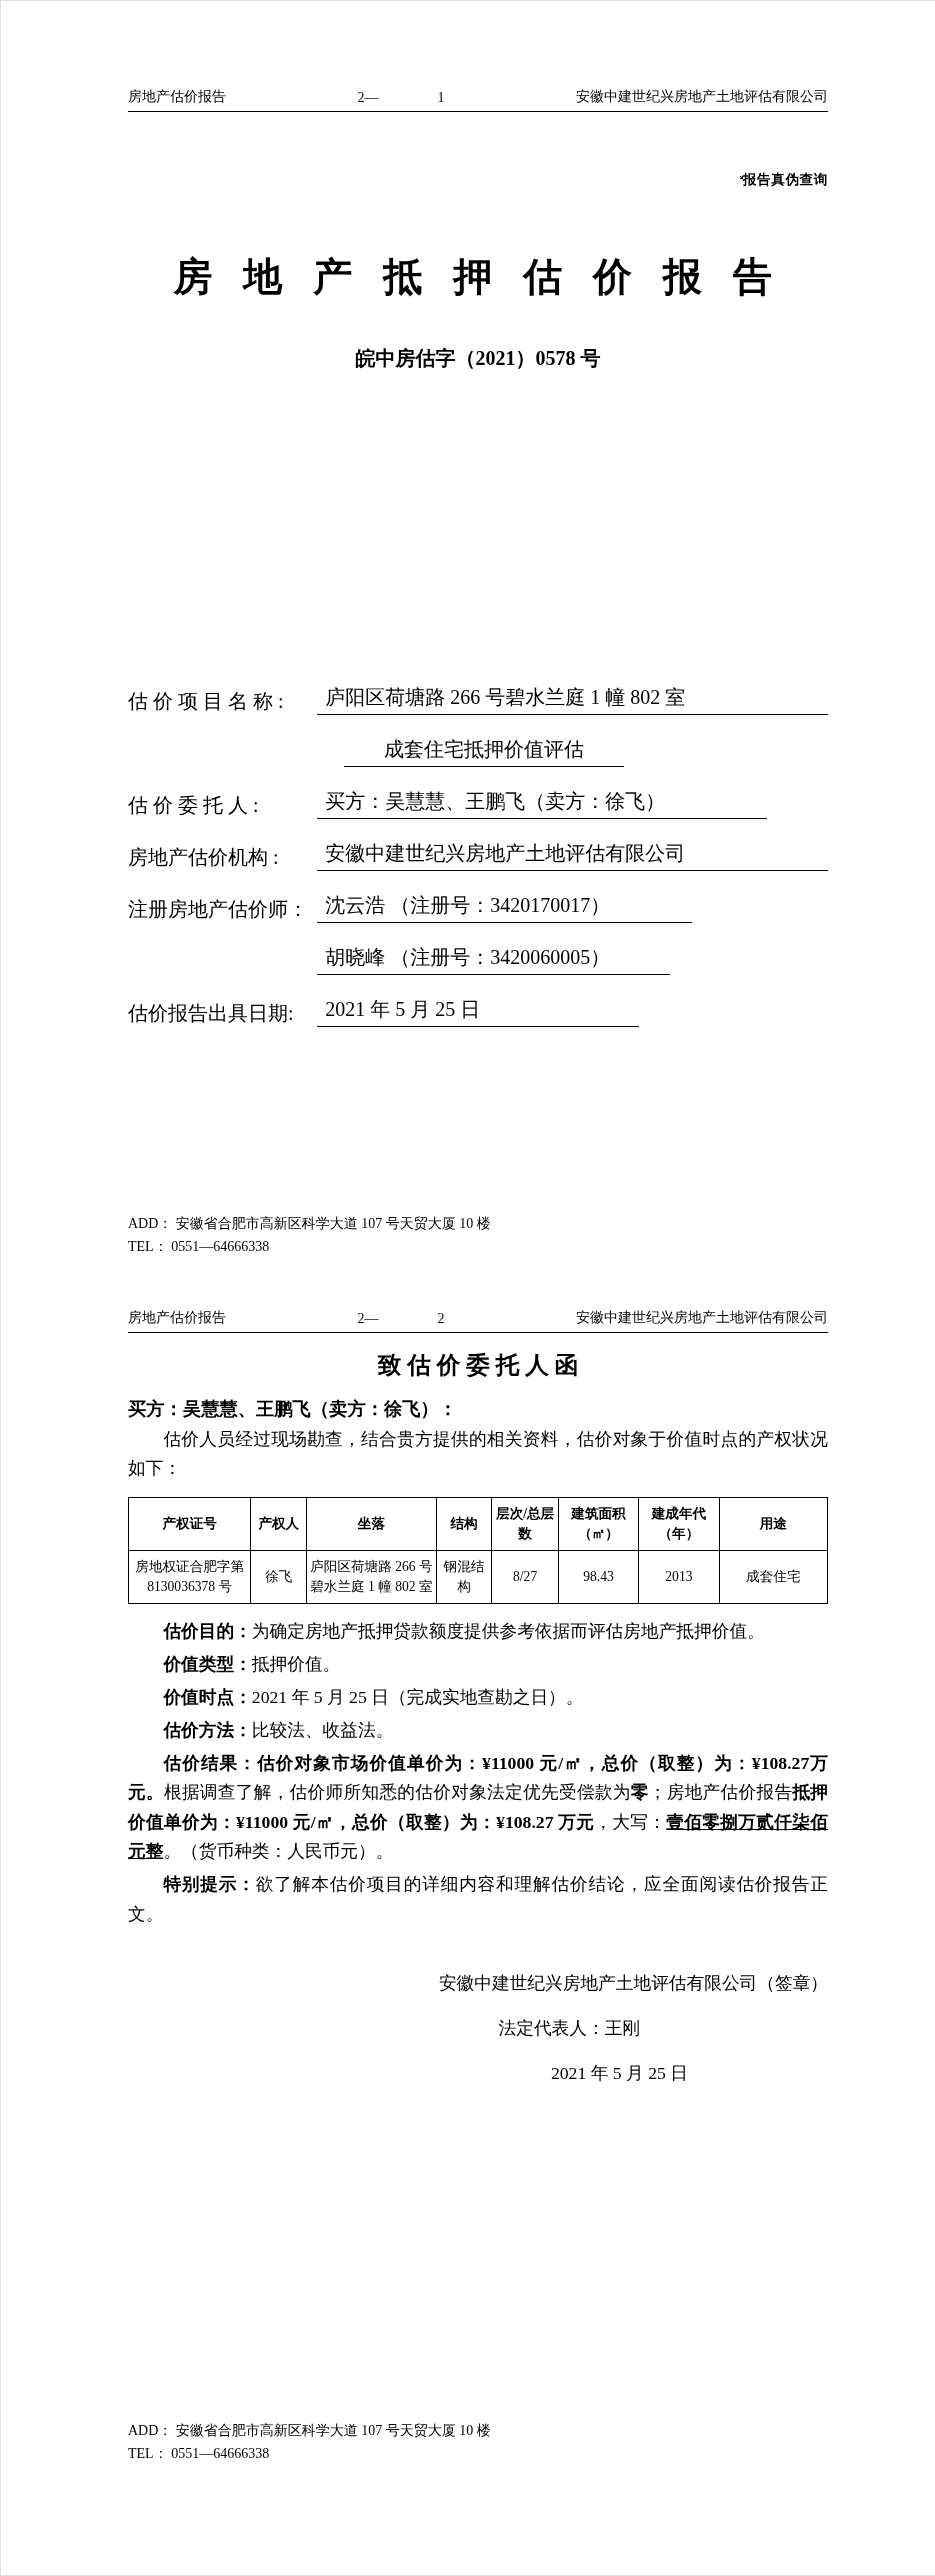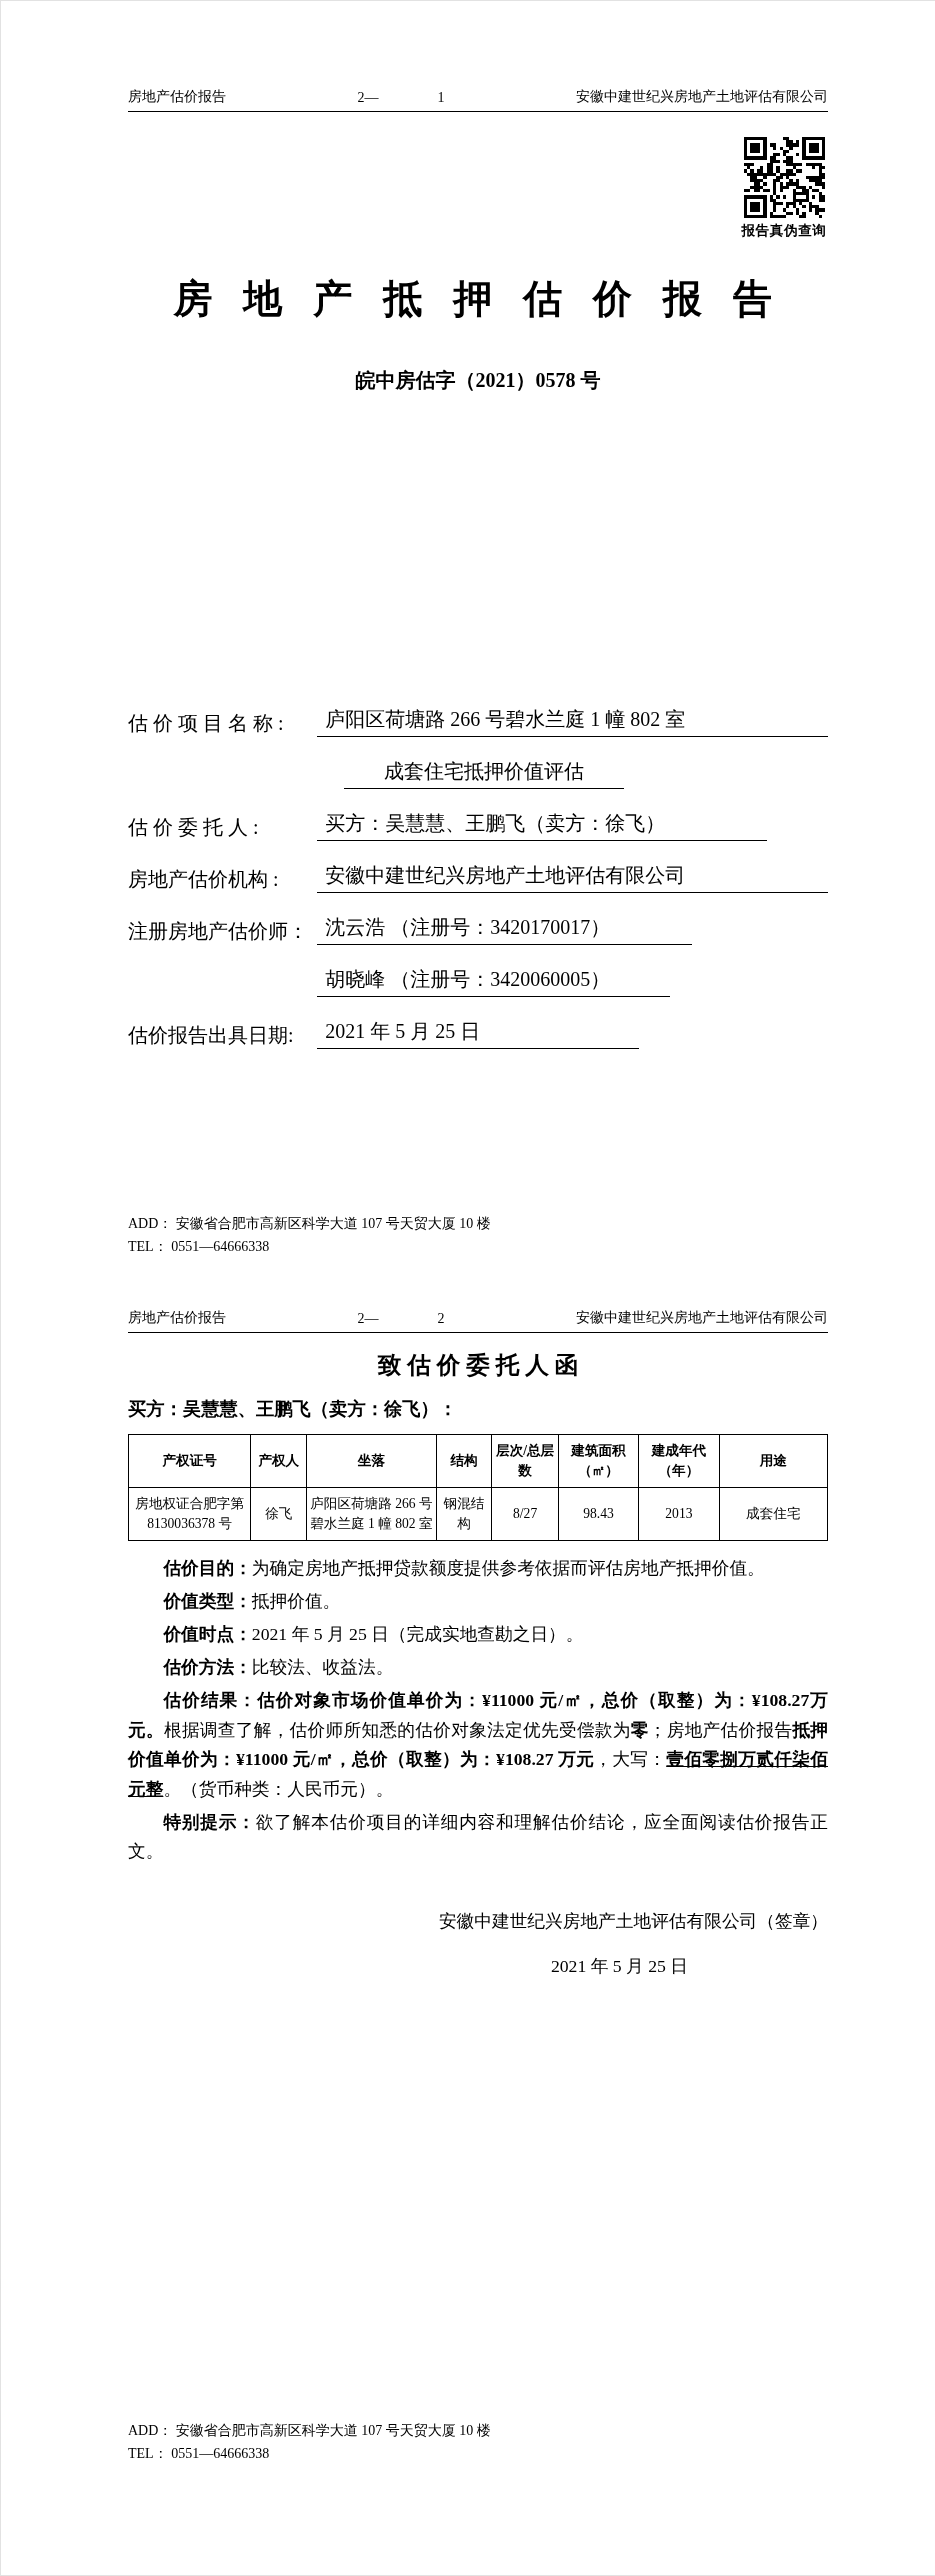--- a/index.html
+++ b/index.html
@@ -10,21 +10,21 @@
   .content { margin-left:127px; margin-right:107px; }
 
   
   .page-header { display:flex; justify-content:space-between; align-items:flex-end;
                  font-size:14px; padding-bottom:4.7px; border-bottom:1.2px solid #000;gap:46px; }
   .page1 .page-header { margin-top:87px; }
   .page2 .page-header { margin-top:20px; }
   .hdr-mid .pnum { margin-left:59px; }
 
   
-  .qr-block { display:flex; flex-direction:column; align-items:center; width:88px; margin:25px 0 0 auto; }
+  .qr-block { display:flex; flex-direction:row; align-items:center; width:88px; margin:25px 0 0 auto; }
   .qr { width:81px; height:81px; display:block; background:#fff; }
   .qr-caption { font-size:13.6px; font-weight:bold; margin-top:4.7px; letter-spacing:0.6px; white-space:nowrap; }
 
   
   .doc-title { font-size:39px; font-weight:bold; text-align:center; letter-spacing:10.6px; margin-top:32px; white-space:nowrap; }
   .report-no { font-size:20px; font-weight:bold; text-align:center; margin-top:41px; }
 
   .fields { margin-top:291px; font-weight:normal; font-size:20px; }
   .frow { display:flex; align-items:flex-end; height:52px; }
   .flabel { width:189px; flex:none; white-space:nowrap; }
@@ -343,20 +343,21 @@
         <span>房地产估价报告</span>
         <span class="hdr-mid"><span>2—</span><span class="pnum">2</span></span>
         <span>安徽中建世纪兴房地产土地评估有限公司</span>
       </header>
 
       <h2 class="letter-title">致 估 价 委 托 人 函</h2>
 
       <div class="salutation">买方：吴慧慧、王鹏飞（卖方：徐飞）：</div>
 
 
+      <p class="p">估价人员经过现场勘查，结合贵方提供的相关资料，估价对象于价值时点的产权状况如下：</p>
 
       <table class="prop-table">
         <colgroup>
           <col style="width:17.5%">
             <col style="width:8%">
             <col style="width:18.5%">
             <col style="width:8%">
           <col style="width:9.5%">
             <col style="width:11.5%">
             <col style="width:11.5%">
@@ -395,20 +396,21 @@
       <p class="p"><span class="b">价值时点：</span><span>2021 年 5 月 25 日（完成实地查勘之日）。</span></p>
 
       <p class="p"><span class="b">估价方法：</span><span>比较法、收益法。</span></p>
 
       <p class="p"><span class="b">估价结果：</span><span class="b">估价对象市场价值单价为：¥11000 元/㎡，总价（取整）为：¥108.27万元。</span><span>根据调查了解，估价师所知悉的估价对象法定优先受偿款为</span><span class="b">零</span><span>；房地产估价报告</span><span class="b">抵押价值单价为：¥11000 元/㎡，总价（取整）为：¥108.27 万元</span><span>，大写：</span><span class="bu">壹佰零捌万贰仟柒佰元整</span><span>。（货币种类：人民币元）。</span></p>
 
       <p class="p"><span class="b">特别提示：</span><span>欲了解本估价项目的详细内容和理解估价结论，应全面阅读估价报告正文。</span></p>
 
       <div class="sig-block">
         <div class="sig-line sig-company">安徽中建世纪兴房地产土地评估有限公司（签章）</div>
+        <div class="sig-line sig-rep">法定代表人：王刚</div>
         <div class="sig-line sig-date">2021 年 5 月 25 日</div>
       </div>
     </div>
 
     <footer class="page-footer">
       <div>ADD： 安徽省合肥市高新区科学大道 107 号天贸大厦 10 楼</div>
       <div>TEL： 0551—64666338</div>
     </footer>
   </section>
 

